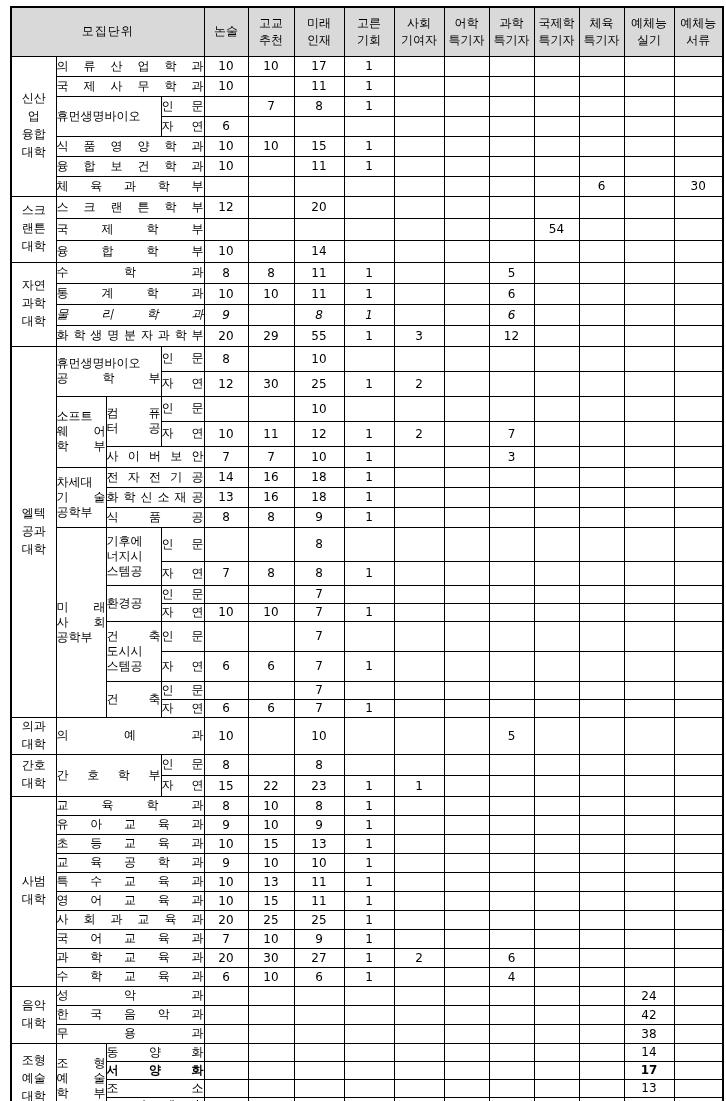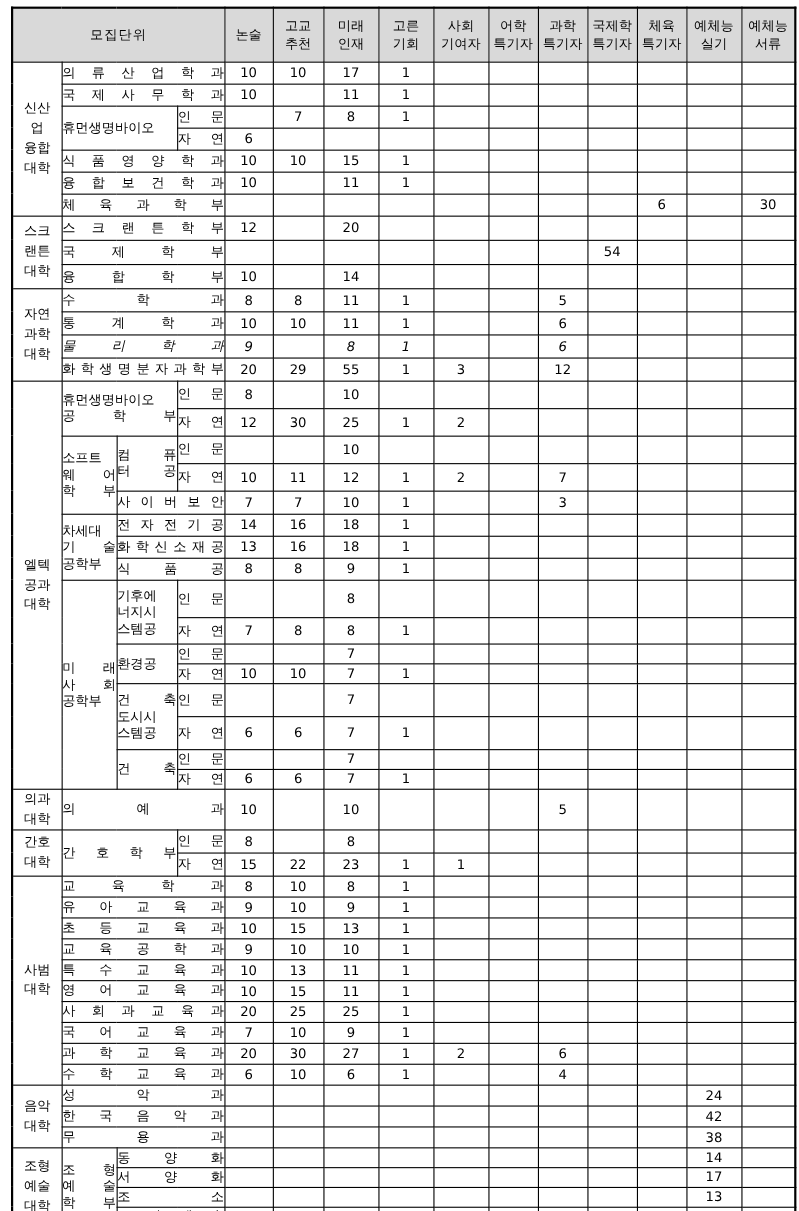--- a/index.html
+++ b/index.html
@@ -820,21 +820,21 @@
           <td class="v"></td>
           <td class="v"></td>
           <td class="v"></td>
           <td class="v"></td>
           <td class="v"></td>
           <td class="v"></td>
           <td class="v"></td>
           <td class="v">14</td>
           <td class="v"></td>
         </tr>
-        <tr style="height: 18px;">
+        <tr style="height: 18px; font-weight: bold;">
           <td class="n" colspan="2">서 양 화</td>
           <td class="v"></td>
           <td class="v"></td>
           <td class="v"></td>
           <td class="v"></td>
           <td class="v"></td>
           <td class="v"></td>
           <td class="v"></td>
           <td class="v"></td>
           <td class="v"></td>

